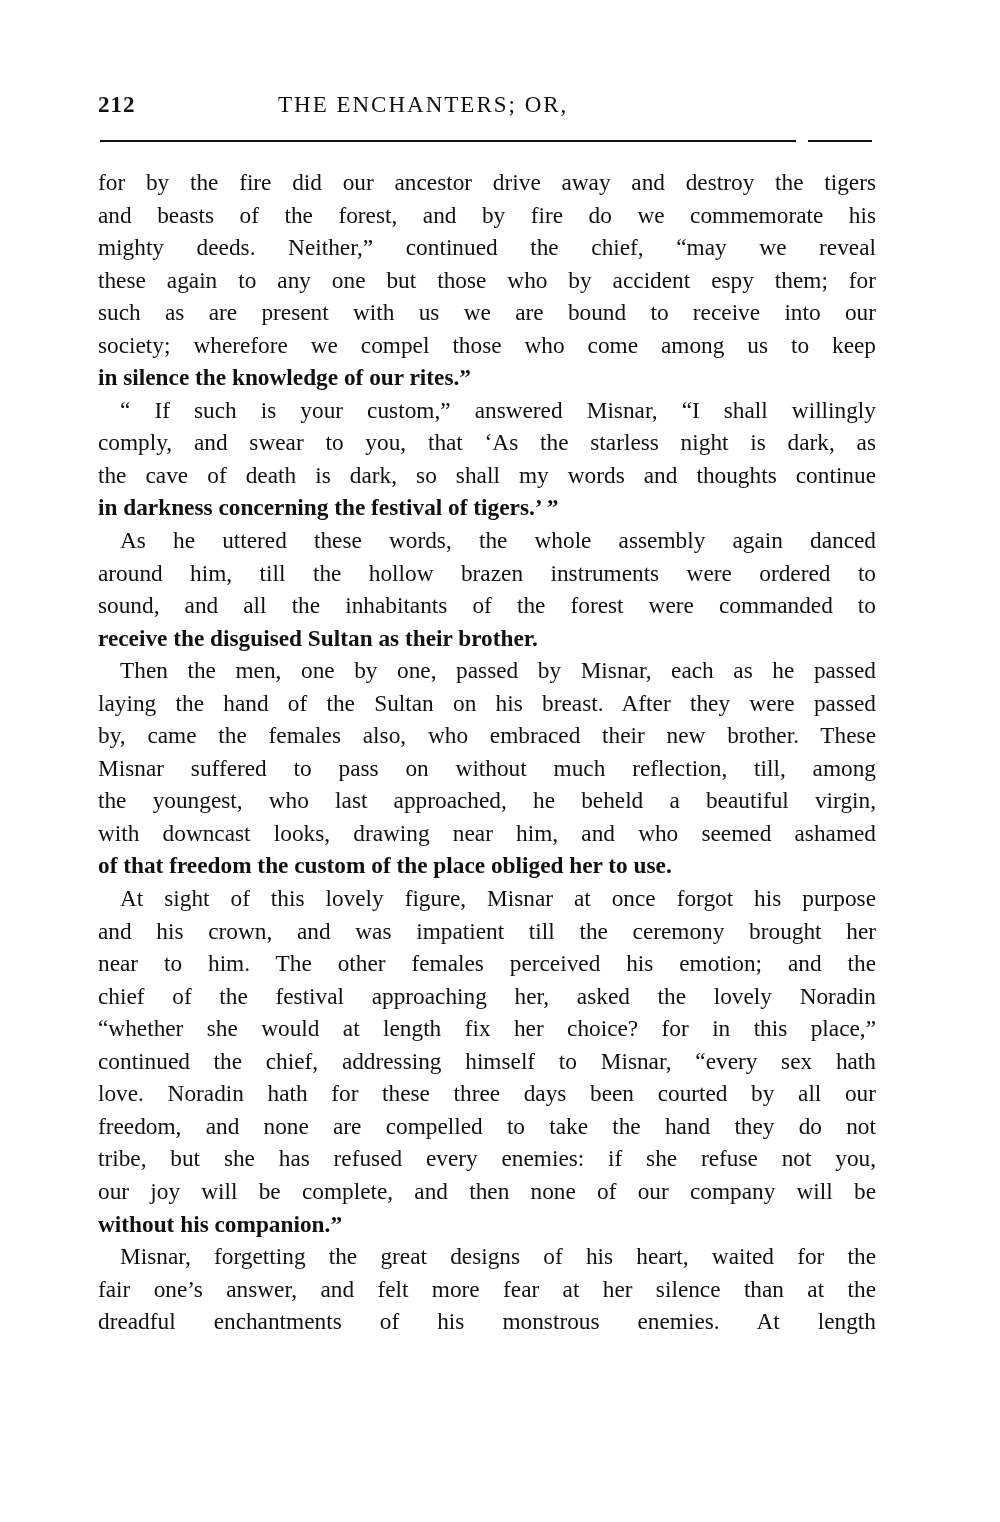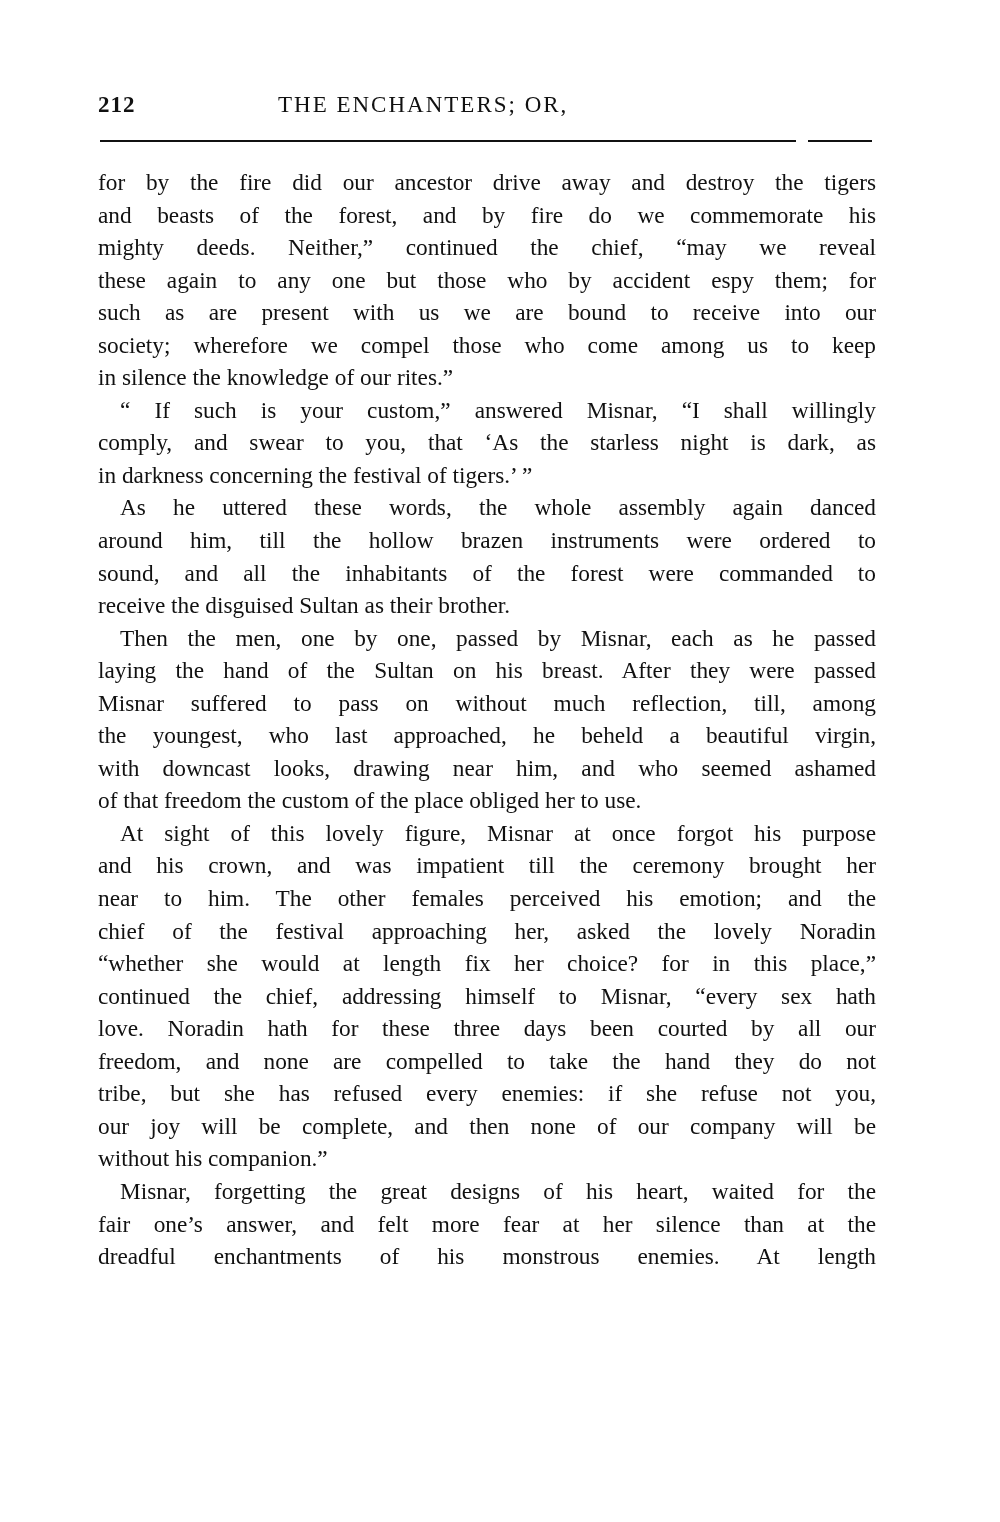--- a/index.html
+++ b/index.html
@@ -7,21 +7,21 @@
          font-family: "Liberation Serif", "DejaVu Serif", serif; color: #111; }
   .page { position: absolute; left: 0; top: 12px; width: 1000px; height: 1522px; }
   .running-head { position: absolute; left: 98px; top: 80px; width: 780px; height: 34px; }
   .page-number { position: absolute; left: 0; top: 0; font-size: 23px; font-weight: bold; letter-spacing: 1px; }
   .running-title { position: absolute; left: 180px; top: 0; font-size: 23px; letter-spacing: 2px; }
   .head-rule { position: absolute; left: 100px; top: 128px; width: 772px; height: 2px; background: #111; }
   .head-rule-gap { position: absolute; left: 796px; top: 127px; width: 12px; height: 4px; background: #fff; }
   .body-text { position: absolute; left: 98px; top: 154px; width: 778px; }
   .line { display: block; height: 32.55px; line-height: 32.55px; font-size: 23.3px;
           text-align: justify; text-align-last: justify; white-space: nowrap; overflow: visible; }
-  .line.last { text-align-last: left; }
+  .line.last { text-align-last: left; font-weight: bold; }
   .line.indent { padding-left: 22px; }
   .line span.t { display: inline; margin-top: 40px; }
 </style>
 </head>
 <body>
 
 <div class="page">
   <div class="running-head">
     <span class="page-number">212</span>
     <span class="running-title">THE ENCHANTERS; OR,</span>
@@ -32,27 +32,29 @@
   <div class="body-text" id="body-text">
       <div class="line"><span class="t">for by the fire did our ancestor drive away and destroy the tigers</span></div>
       <div class="line"><span class="t">and beasts of the forest, and by fire do we commemorate his</span></div>
       <div class="line"><span class="t">mighty deeds.  Neither,” continued the chief, “may we reveal</span></div>
       <div class="line"><span class="t">these again to any one but those who by accident espy them; for</span></div>
       <div class="line"><span class="t">such as are present with us we are bound to receive into our</span></div>
       <div class="line"><span class="t">society; wherefore we compel those who come among us to keep</span></div>
       <div class="line last"><span class="t">in silence the knowledge of our rites.”</span></div>
       <div class="line indent"><span class="t">“ If such is your custom,” answered Misnar, “I shall willingly</span></div>
       <div class="line"><span class="t">comply, and swear to you, that ‘As the starless night is dark, as</span></div>
+      <div class="line"><span class="t">the cave of death is dark, so shall my words and thoughts continue</span></div>
       <div class="line last"><span class="t">in darkness concerning the festival of tigers.’ ”</span></div>
       <div class="line indent"><span class="t">As he uttered these words, the whole assembly again danced</span></div>
       <div class="line"><span class="t">around him, till the hollow brazen instruments were ordered to</span></div>
       <div class="line"><span class="t">sound, and all the inhabitants of the forest were commanded to</span></div>
       <div class="line last"><span class="t">receive the disguised Sultan as their brother.</span></div>
       <div class="line indent"><span class="t">Then the men, one by one, passed by Misnar, each as he passed</span></div>
       <div class="line"><span class="t">laying the hand of the Sultan on his breast.  After they were passed</span></div>
+      <div class="line"><span class="t">by, came the females also, who embraced their new brother.  These</span></div>
       <div class="line"><span class="t">Misnar suffered to pass on without much reflection, till, among</span></div>
       <div class="line"><span class="t">the youngest, who last approached, he beheld a beautiful virgin,</span></div>
       <div class="line"><span class="t">with downcast looks, drawing near him, and who seemed ashamed</span></div>
       <div class="line last"><span class="t">of that freedom the custom of the place obliged her to use.</span></div>
       <div class="line indent"><span class="t">At sight of this lovely figure, Misnar at once forgot his purpose</span></div>
       <div class="line"><span class="t">and his crown, and was impatient till the ceremony brought her</span></div>
       <div class="line"><span class="t">near to him.  The other females perceived his emotion; and the</span></div>
       <div class="line"><span class="t">chief of the festival approaching her, asked the lovely Noradin</span></div>
       <div class="line"><span class="t">“whether she would at length fix her choice? for in this place,”</span></div>
       <div class="line"><span class="t">continued the chief, addressing himself to Misnar, “every sex hath</span></div>

